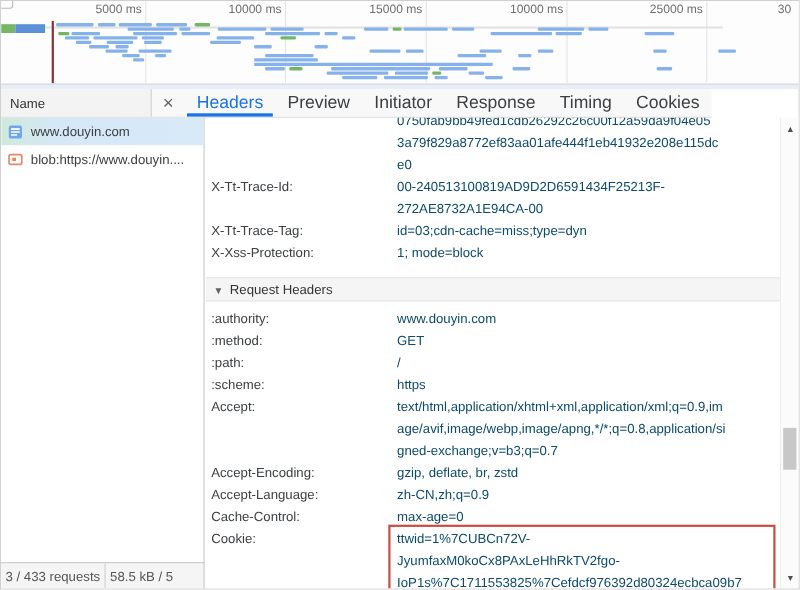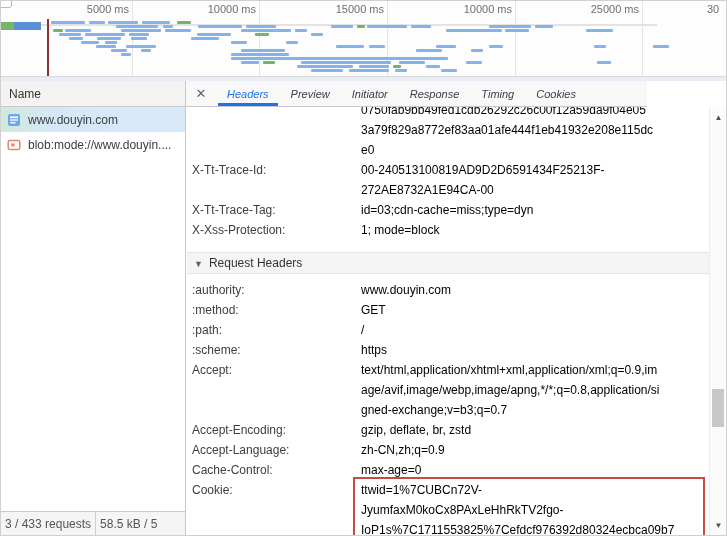--- a/index.html
+++ b/index.html
@@ -20,40 +20,40 @@
   .selbar { position:absolute; display:flex; }
   .selbar .seg { height:100%; }
   .cornerbox { position:absolute; left:-6px; top:-9px; width:17px; height:16px; background:#fff; border:1px solid #b8b8b8; border-radius:3px; }
   .bluestrip { position:absolute; left:0; top:75px; width:727px; height:5px; background:#e7eef7; border-top:1px solid #d8d8d8; }
 
   
   .panel-head { position:absolute; left:0; top:80px; width:646px; height:26px; border-bottom:1px solid #c9c9c9; display:flex; }
   .name-head { width:185px; background:#f3f3f3; border-right:1px solid #c9c9c9; display:flex; align-items:center; padding-left:8px; color:#333; }
   .tabbar { flex:1; background:#f8f8f8; display:flex; align-items:stretch; }
   .closebtn { width:30px; display:flex; align-items:center; justify-content:center; color:#5f6368; font-size:13px; cursor:pointer; }
-  .tab { position:relative; display:flex; align-items:center; padding:0 11px; color:#3c4043; font-size:11px; cursor:pointer; white-space:nowrap;font-style:italic; }
+  .tab { position:relative; display:flex; align-items:center; padding:0 11px; color:#3c4043; font-size:16px; cursor:pointer; white-space:nowrap; }
   .tab.active { color:#1a73e8; }
   .tab.active::after { content:""; position:absolute; left:2px; right:2px; bottom:0; height:3px; background:#1a73e8; }
 
   
   .sidebar { position:absolute; left:0; top:106px; width:185px; bottom:24px; background:#fff; border-right:1px solid #c9c9c9; overflow:hidden; }
   .srow { height:25px; display:flex; align-items:center; gap:7px; padding-left:6px; white-space:nowrap; overflow:hidden; cursor:pointer; }
   .srow.selected { background:linear-gradient(90deg,#cfe9da 0%,#d6e8f8 28%, #d8e9f8 100%); }
   .srow.error .lbl { color:#d93a32; }
   .srow .icon { flex:0 0 14px; height:14px; }
   .statusbar { position:absolute; left:0; bottom:0; width:185px; height:24px; background:#f5f5f5; border-top:1px solid #c9c9c9; border-right:1px solid #c9c9c9; display:flex; align-items:center; color:#555; overflow:hidden; }
   .statusbar .sitem { padding:0 4px; white-space:nowrap; }
   .statusbar .sdiv { width:1px; height:24px; background:#cfcfcf; flex:0 0 1px; }
 
   
   .content { position:absolute; left:186px; top:106px; right:17px; bottom:0; background:#fff; overflow:hidden; }
   .scrolled { margin-top:-7px; }
   .hrow { display:grid; grid-template-columns:169px 1fr; padding-left:5px; line-height:20px; }
   .hname { color:#3c4043; }
-  .hval { white-space:pre-line; color:#000000; padding-right:10px; }
+  .hval { white-space:pre-line; color:#0c4a6e; padding-right:10px; }
   .section-head { height:22px; line-height:21px; background:#f5f5f5; border-top:1px solid #e4e4e4; border-bottom:1px solid #e4e4e4; padding-left:7px; margin:12px 0 6px 0; color:#333; cursor:pointer; }
   .section-head .tri { font-size:9px; color:#5f6368; margin-right:6px; }
   .cookie-hl { border:2px solid #c94b42; margin:-3px 0 0 -8px; padding:1px 8px 2px 6px; width:352px; }
 
   
   .vscroll { position:absolute; right:0; top:106px; bottom:0; width:17px; background:#fbfbfb; border-left:1px solid #ededed; }
   .varrow { position:absolute; left:0; width:17px; height:16px; display:flex; align-items:center; justify-content:center; font-size:8px; color:#505050; cursor:pointer; }
   .varrow.up { top:2px; }
   .varrow.down { bottom:2px; }
   .vthumb { position:absolute; left:2px; width:12px; background:#c8c8c8; cursor:pointer; }
@@ -187,21 +187,21 @@
               <rect x="3" y="6.2" width="8" height="1.6" fill="#eaf2fd"></rect>
               <rect x="3" y="8.9" width="5.5" height="1.6" fill="#eaf2fd"></rect>
             </svg></span>
           <span class="lbl">www.douyin.com</span>
         </div>
         <div class="srow">
           <span class="icon"><svg width="14" height="14" viewBox="0 0 14 14">
               <rect x="1.2" y="2.6" width="11.6" height="8.8" rx="1.6" fill="#fff" stroke="#e6856a" stroke-width="1.5"></rect>
               <rect x="4.2" y="5.4" width="3.4" height="3" fill="#e6856a"></rect>
             </svg></span>
-          <span class="lbl">blob:mode://www.douyin....</span>
+          <span class="lbl">blob:https://www.douyin....</span>
         </div>
       </div>
   </div>
 
   <div class="statusbar">
     <span class="sitem">3 / 433 requests</span>
     <span class="sdiv"></span>
     <span class="sitem">58.5 kB / 5</span>
   </div>
 

